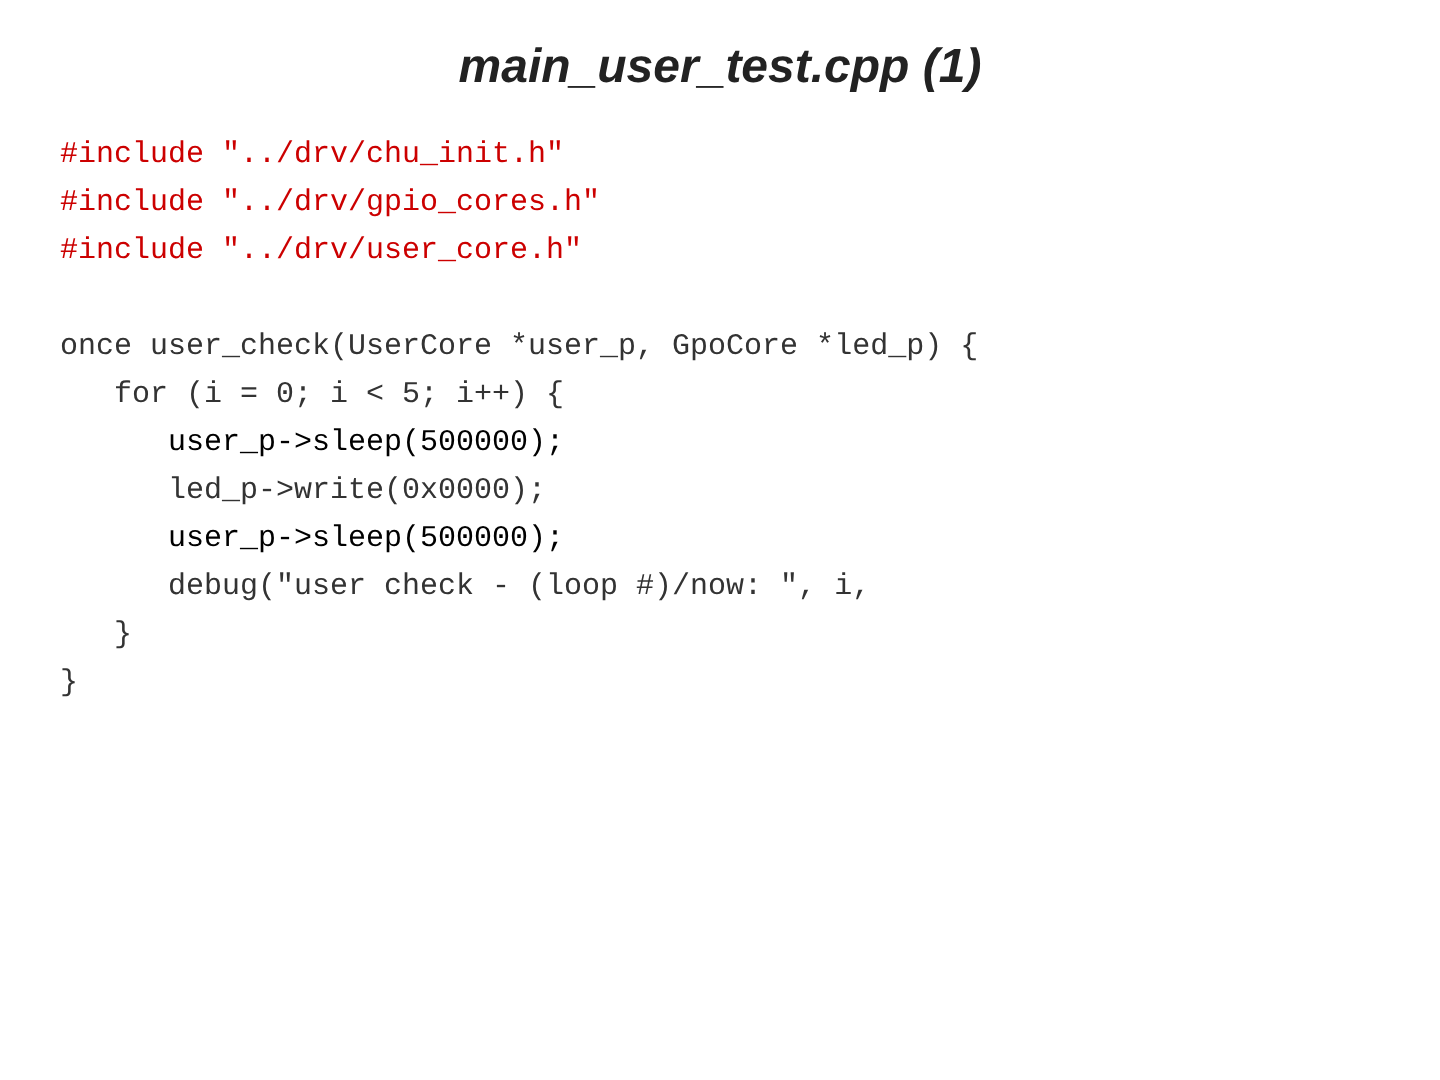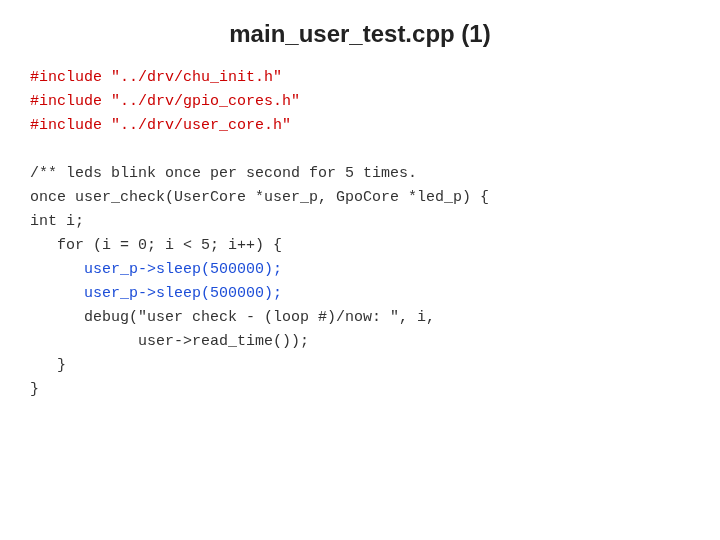--- a/index.html
+++ b/index.html
@@ -16,40 +16,41 @@
       overflow: hidden;
     }
 
     #page-title {
       text-align: center;
       font-family: Arial, Helvetica, sans-serif;
       font-size: 24px;
       font-weight: bold;
       color: #222222;
       padding: 20px 0 18px 0;
+      font-style: italic;
     }
 
     #code-container {
       padding: 0 30px;
       font-size: 15px;
       line-height: 1.6;
       color: #333333;
     }
 
     .line {
       white-space: pre;
       display: block;
     }
 
     .color-red {
       color: #cc0000;
     }
 
     .color-orange {
-      color: #1d4ed8;
+      color: #000000;
     }
 
     .color-black {
       color: #333333;
     }
 
     .empty-line {
       display: block;
       height: 1.6em;
     }
@@ -57,23 +58,21 @@
 </head>
 <body>
 
 <div id="page-title">main_user_test.cpp (1)</div>
 
 <div id="code-container">
 <span class="line color-red">#include "../drv/chu_init.h"</span>
     <span class="line color-red">#include "../drv/gpio_cores.h"</span>
     <span class="line color-red">#include "../drv/user_core.h"</span>
     <span class="empty-line"></span>
-    <span class="line color-black">/** leds blink once per second for 5 times.</span>
     <span class="line color-black">once user_check(UserCore *user_p, GpoCore *led_p) {</span>
-    <span class="line color-black">int i;</span>
     <span class="line color-black">   for (i = 0; i &lt; 5; i++) {</span>
     <span class="line color-orange">      user_p-&gt;sleep(500000);</span>
+    <span class="line color-black">      led_p-&gt;write(0x0000);</span>
     <span class="line color-orange">      user_p-&gt;sleep(500000);</span>
     <span class="line color-black">      debug("user check - (loop #)/now: ", i,</span>
-    <span class="line color-black">            user-&gt;read_time());</span>
     <span class="line color-black">   }</span>
     <span class="line color-black">}</span>
   </div>
 
 </body></html>

